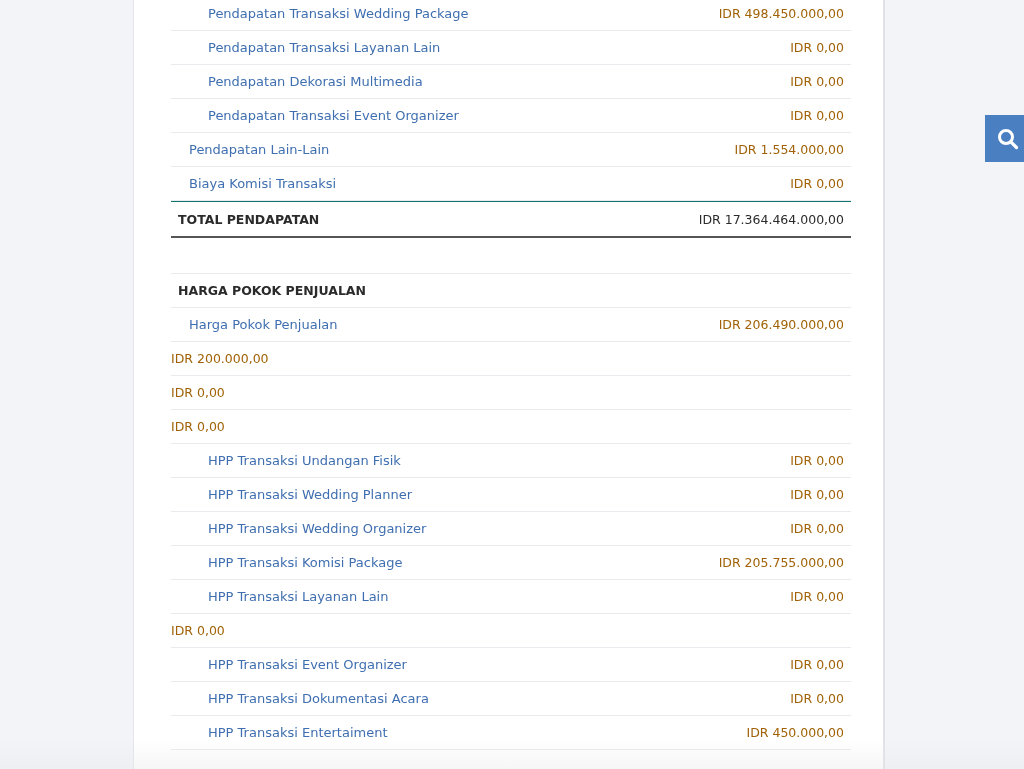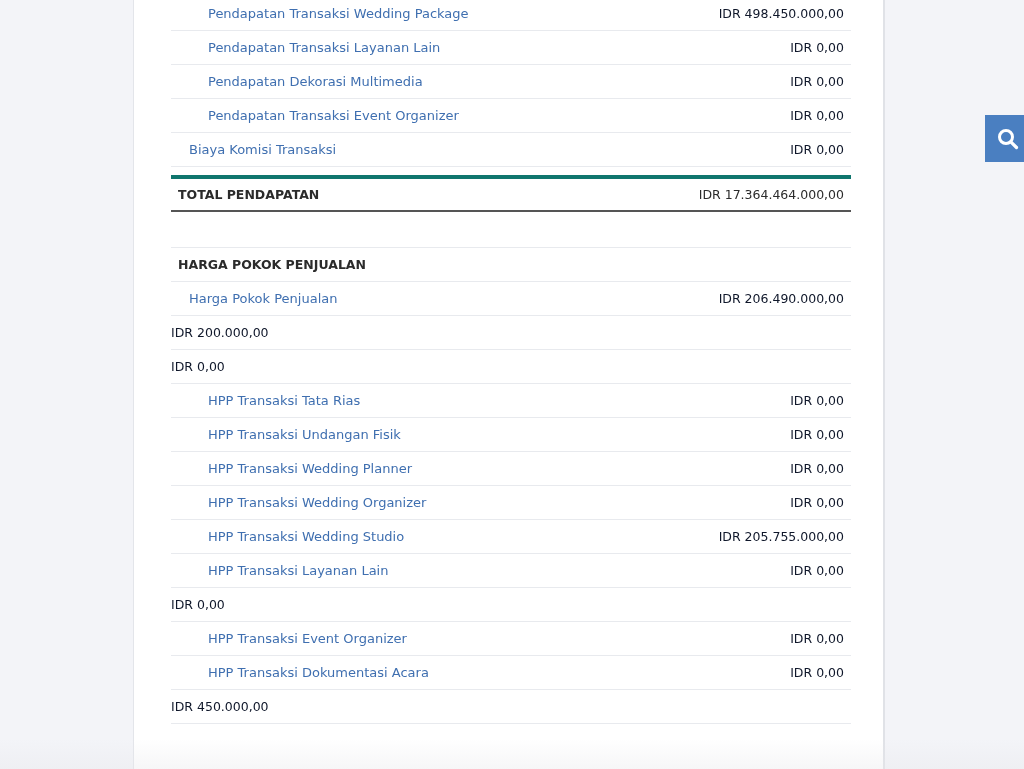--- a/index.html
+++ b/index.html
@@ -41,33 +41,32 @@
       display: flex;
       align-items: center;
       font-size: 13px;
     }
     .row .label {
       flex: 1;
       color: #3f6fb0;
       white-space: nowrap;
     }
     .row .amount {
-      color: #0f172a;
+      color: #a16207;
       text-align: right;
       padding-right: 7px;
       white-space: nowrap;
       font-size: 12.5px;
     }
     .row.lvl1 .label { padding-left: 18px; }
     .row.lvl2 .label { padding-left: 37px; }
     .row.total {
-      border-top: 4px solid #0f766e;
+      border-top: 1px solid #0f766e;
       border-bottom: 2px solid #555;
       height: 37px;
-      margin-top: 8px;
     }
     .row.total .label, .row.header .label {
       color: #2b2b2b;
       font-weight: bold;
       padding-left: 7px;
       font-size: 12.5px;
     }
     .row.total .amount {
       font-weight: normal;
       color: #2b2b2b;
@@ -114,20 +113,24 @@
       </div>
       <div class="row lvl2">
         <span class="label">Pendapatan Dekorasi Multimedia</span>
         <span class="amount">IDR 0,00</span>
       </div>
       <div class="row lvl2">
         <span class="label">Pendapatan Transaksi Event Organizer</span>
         <span class="amount">IDR 0,00</span>
       </div>
       <div class="row lvl1">
+        <span class="label">Pendapatan Lain-Lain</span>
+        <span class="amount">IDR 1.554.000,00</span>
+      </div>
+      <div class="row lvl1">
         <span class="label">Biaya Komisi Transaksi</span>
         <span class="amount">IDR 0,00</span>
       </div>
       <div class="row total">
         <span class="label">TOTAL PENDAPATAN</span>
         <span class="amount">IDR 17.364.464.000,00</span>
       </div>
       <div class="row spacer"></div>
       <div class="row header">
         <span class="label">HARGA POKOK PENJUALAN</span>
@@ -137,55 +140,55 @@
         <span class="label">Harga Pokok Penjualan</span>
         <span class="amount">IDR 206.490.000,00</span>
       </div>
       <div class="row lvl2">
         <span class="amount">IDR 200.000,00</span>
       </div>
       <div class="row lvl2">
         <span class="amount">IDR 0,00</span>
       </div>
       <div class="row lvl2">
-        <span class="label">HPP Transaksi Tata Rias</span>
         <span class="amount">IDR 0,00</span>
       </div>
       <div class="row lvl2">
         <span class="label">HPP Transaksi Undangan Fisik</span>
         <span class="amount">IDR 0,00</span>
       </div>
       <div class="row lvl2">
         <span class="label">HPP Transaksi Wedding Planner</span>
         <span class="amount">IDR 0,00</span>
       </div>
       <div class="row lvl2">
         <span class="label">HPP Transaksi Wedding Organizer</span>
         <span class="amount">IDR 0,00</span>
       </div>
       <div class="row lvl2">
-        <span class="label">HPP Transaksi Wedding Studio</span>
+        <span class="label">HPP Transaksi Komisi Package</span>
         <span class="amount">IDR 205.755.000,00</span>
       </div>
       <div class="row lvl2">
         <span class="label">HPP Transaksi Layanan Lain</span>
         <span class="amount">IDR 0,00</span>
       </div>
       <div class="row lvl2">
         <span class="amount">IDR 0,00</span>
       </div>
       <div class="row lvl2">
         <span class="label">HPP Transaksi Event Organizer</span>
         <span class="amount">IDR 0,00</span>
       </div>
       <div class="row lvl2">
         <span class="label">HPP Transaksi Dokumentasi Acara</span>
         <span class="amount">IDR 0,00</span>
       </div>
       <div class="row lvl2">
+        <span class="label">HPP Transaksi Entertaiment</span>
         <span class="amount">IDR 450.000,00</span>
       </div>
 
     </div>
   </div>
 
   <div class="search-fab">
     <svg width="24" height="24" viewBox="0 0 24 24">
       <circle cx="10" cy="10" r="6.5" fill="none" stroke="#ffffff" stroke-width="3"></circle>
       <line x1="14.8" y1="14.8" x2="20.5" y2="20.5" stroke="#ffffff" stroke-width="3.2" stroke-linecap="round"></line>

